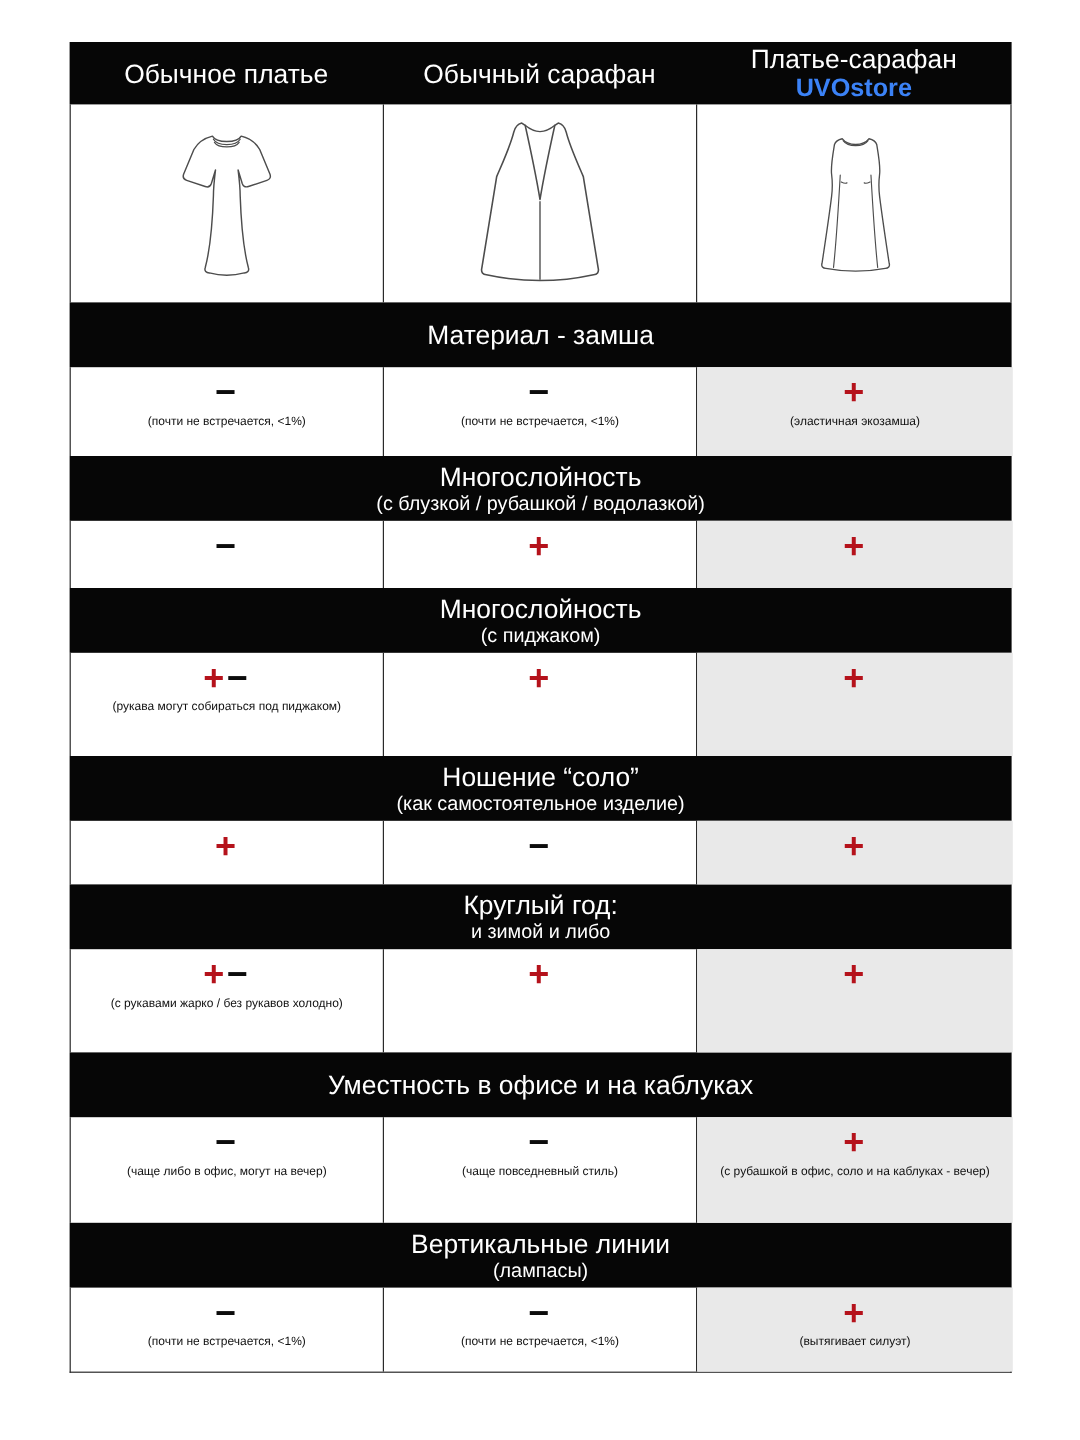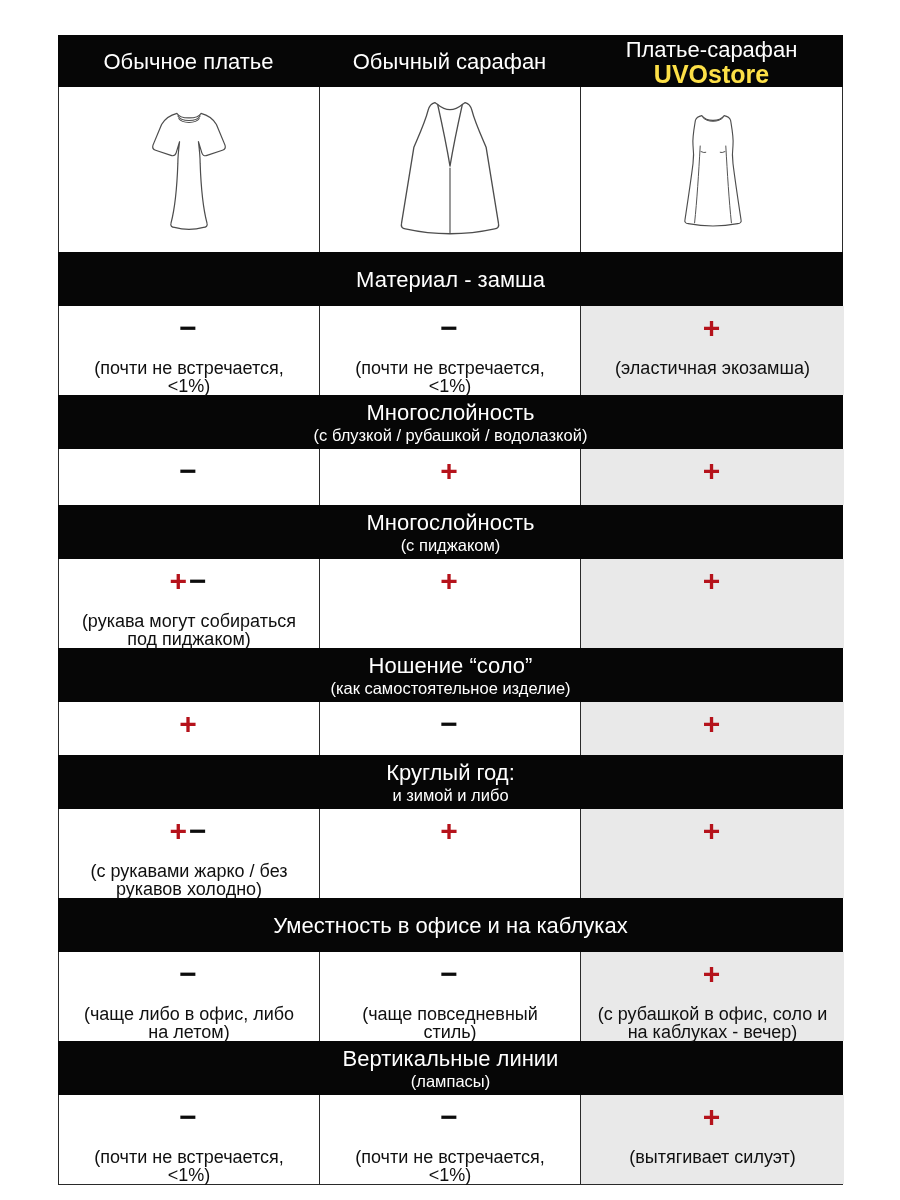--- a/index.html
+++ b/index.html
@@ -20,21 +20,21 @@
     grid-template-columns: 261px 261px 263px;
     background: #060606;
     height: 52px;
   }
   .hdr-cell {
     display: flex; flex-direction: column;
     align-items: center; justify-content: center;
     color: #ffffff; font-size: 22px; line-height: 25px;
     text-align: center;
   }
-  .brand { color: #fde047; font-weight: bold; font-size: 25px; line-height: 24px; }
+  .brand { color: #3b82f6; font-weight: bold; font-size: 21px; line-height: 24px; }
 
   
   .illos {
     display: grid;
     grid-template-columns: 261px 261px 263px;
     height: 165px;
     border-left: 1px solid #2a2a2a;
     border-right: 1px solid #2a2a2a;
     box-sizing: border-box;
   }
@@ -72,22 +72,22 @@
   .cell:last-child { border-right: none; }
   .cell.uvo { background: #e9e9e9; }
   .h74 { min-height: 74px; } .h56 { min-height: 56px; }
   .h86 { min-height: 86px; } .h53 { min-height: 53px; }
   .h88 { min-height: 88px; } .h71 { min-height: 71px; }
 
   .signs { font-size: 30px; font-weight: bold; line-height: 28px; letter-spacing: 2px; }
   .sign-plus  { color: #b5121b; }
   .sign-minus { color: #0c0c0c; }
   .note {
-    font-size: 18px; line-height: 18px; color: #101010;
-    margin-top: 17px; padding: 0 14px;
+    font-size: 10px; line-height: 18px; color: #101010;
+    margin-top: 1px; padding: 0 14px;
   }
   .note:empty { display: none; }
 
   .dress-stroke { fill: #ffffff; stroke: #4d4d4d; stroke-width: 1.4; stroke-linejoin: round; }
   .dress-line   { fill: none;    stroke: #4d4d4d; stroke-width: 1.2; stroke-linecap: round; }
 </style>
 </head>
 <body>
 
 <div class="page">
@@ -228,21 +228,21 @@
       </div>
     </div>
 
     <div class="bar">
       <div class="bar-title">Уместность в офисе и на каблуках</div>
 
     </div>
     <div class="crow h88">
       <div class="cell">
         <div class="signs"><span class="sign-plus"></span><span class="sign-minus">−</span></div>
-        <div class="note">(чаще либо в офис, либо на летом)</div>
+        <div class="note">(чаще либо в офис, могут на вечер)</div>
       </div>
       <div class="cell">
         <div class="signs"><span class="sign-plus"></span><span class="sign-minus">−</span></div>
         <div class="note">(чаще повседневный стиль)</div>
       </div>
       <div class="cell uvo">
         <div class="signs"><span class="sign-plus">+</span><span class="sign-minus"></span></div>
         <div class="note">(с рубашкой в офис, соло и на каблуках - вечер)</div>
       </div>
     </div>

